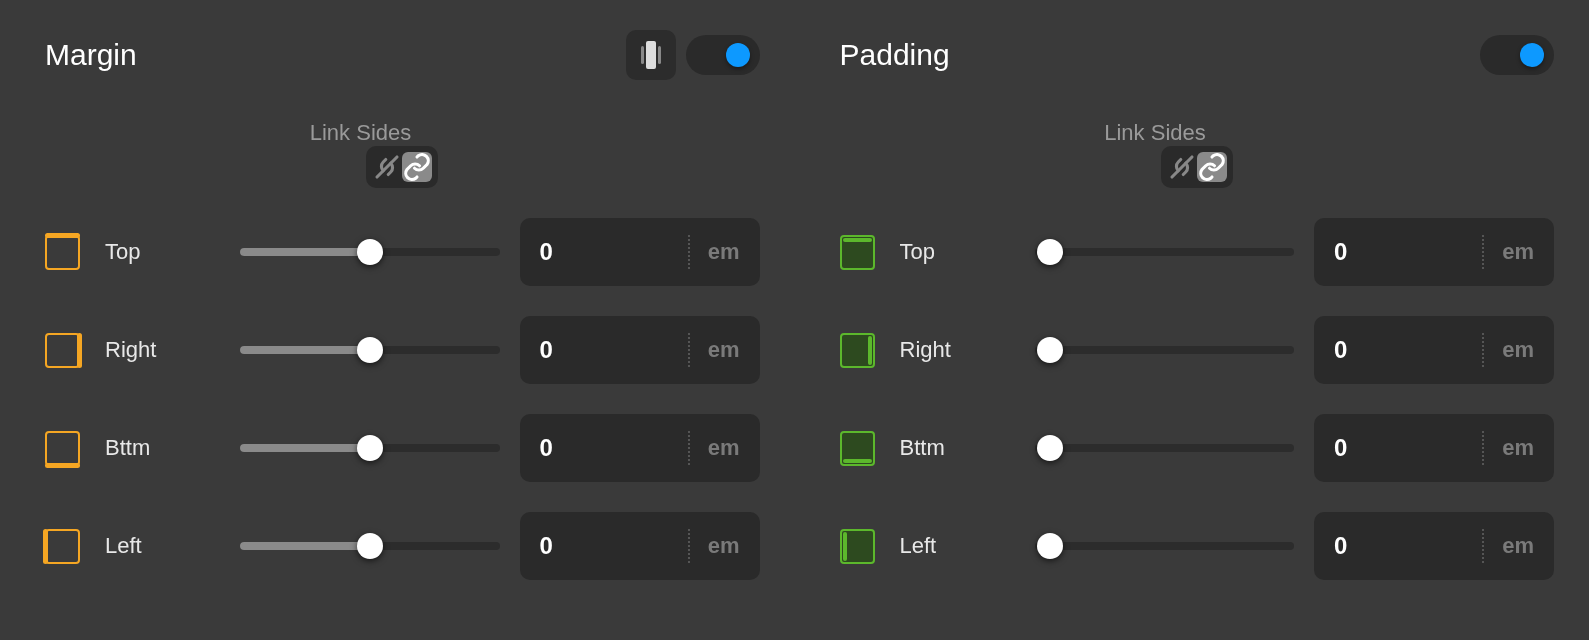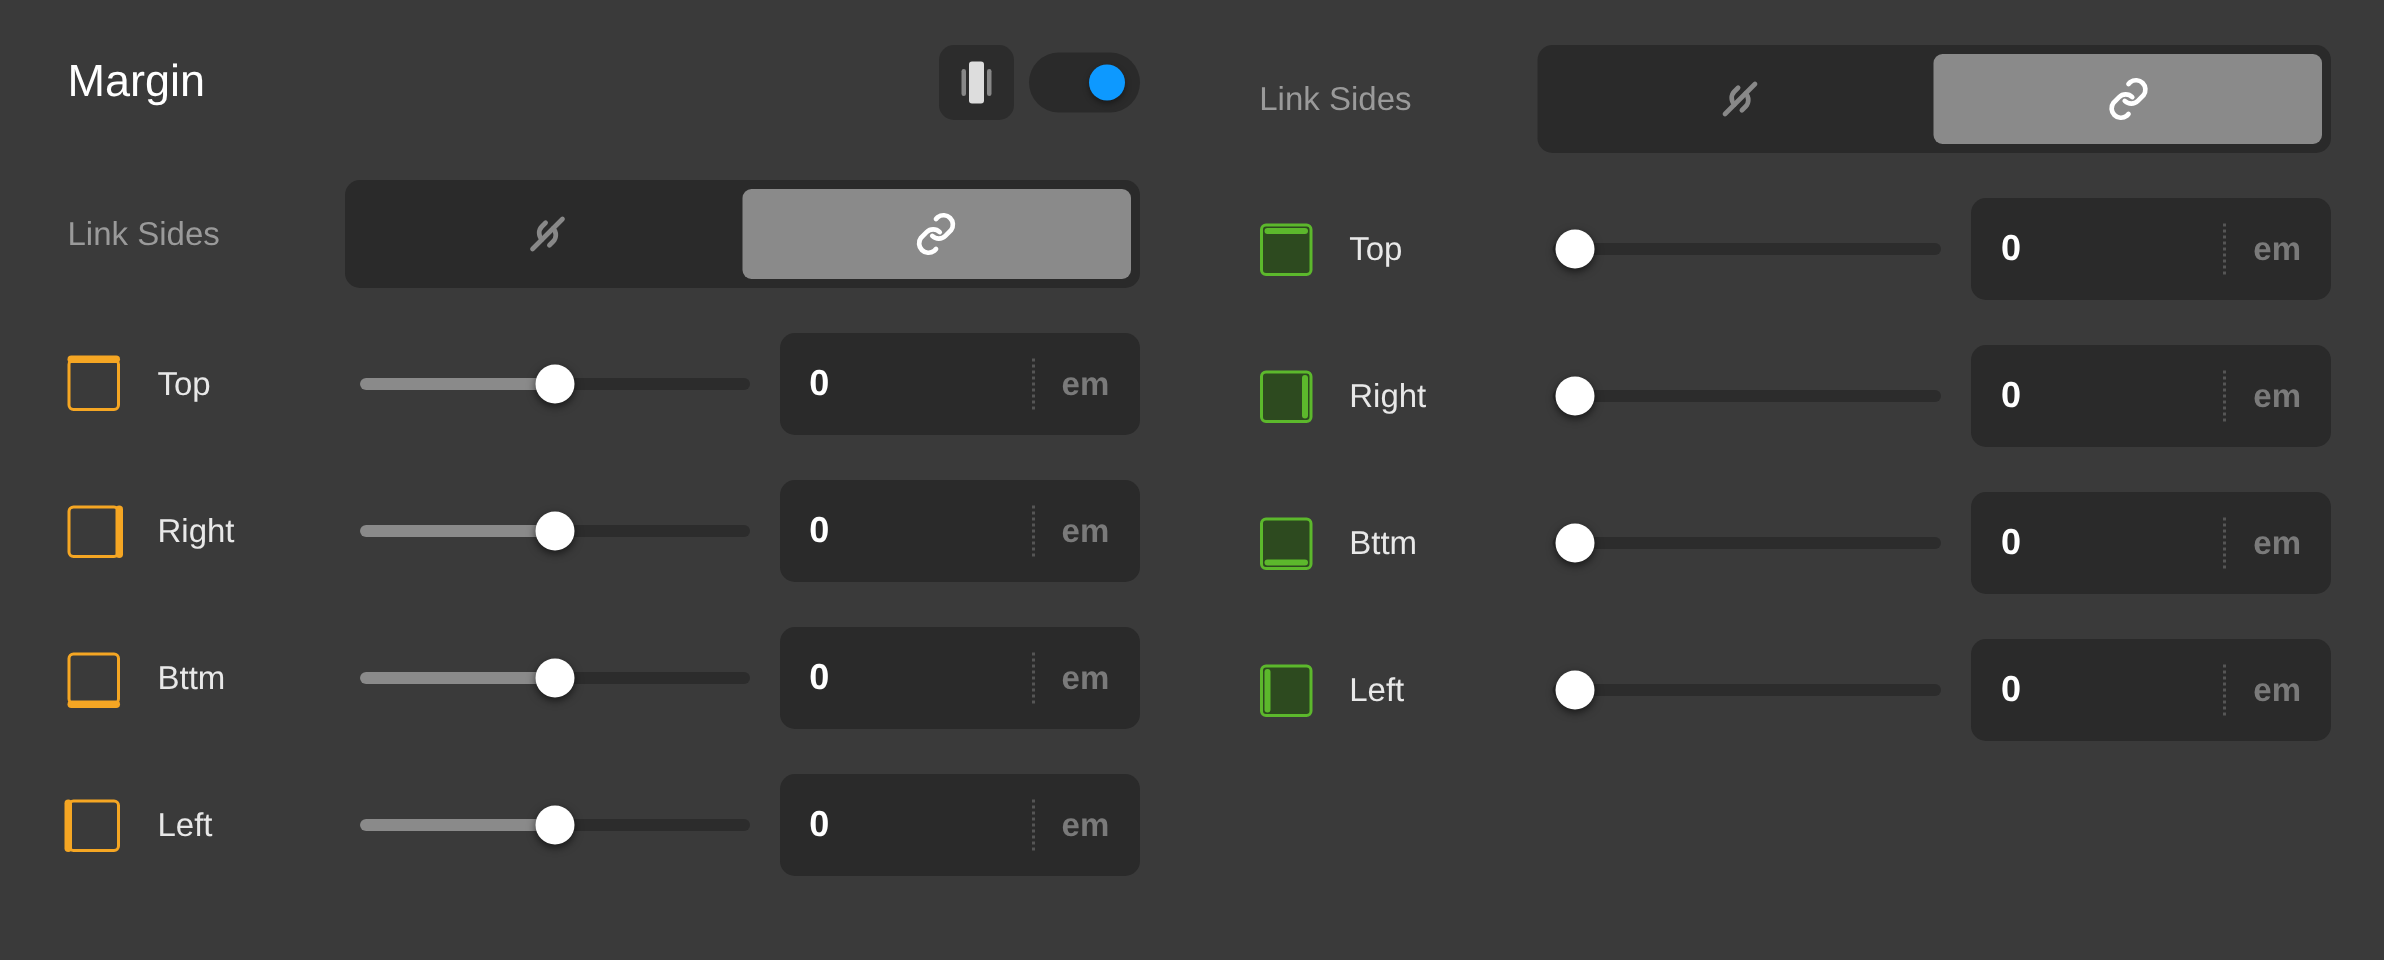--- a/index.html
+++ b/index.html
@@ -84,20 +84,21 @@
     background: #0d99ff;
     top: 8px;
     right: 10px;
     box-shadow: 0 2px 4px rgba(0,0,0,.4);
   }
 
   .link-row {
     display: flex;
     align-items: center;
     margin-bottom: 30px;
+    flex-direction: column;
   }
   .link-label {
     width: 185px;
     font-size: 22px;
     color: #9a9a9a;
   }
   .link-toggle {
     flex: 1;
     display: flex;
     background: #2a2a2a;
@@ -330,20 +331,28 @@
       </div>
       <div class="value-box">
         <div class="value-num">0</div>
         <div class="value-divider"></div>
         <div class="value-unit">em</div>
       </div>
     </div>
   </div>
 
   <div class="panel">
+    <div class="panel-header">
+      <div class="panel-title">Padding</div>
+      <div class="header-controls">
+        <div class="toggle">
+          <div class="knob"></div>
+        </div>
+      </div>
+    </div>
 
     <div class="link-row">
       <div class="link-label">Link Sides</div>
       <div class="link-toggle">
         <div class="link-opt">
           <svg viewBox="0 0 24 24" fill="none" stroke="#888" stroke-width="2.5" stroke-linecap="round">
             <path d="M9 15a5 5 0 0 1 0-7l2-2"></path>
             <path d="M15 9a5 5 0 0 1 0 7l-2 2"></path>
             <line x1="4" y1="20" x2="20" y2="4"></line>
           </svg>

